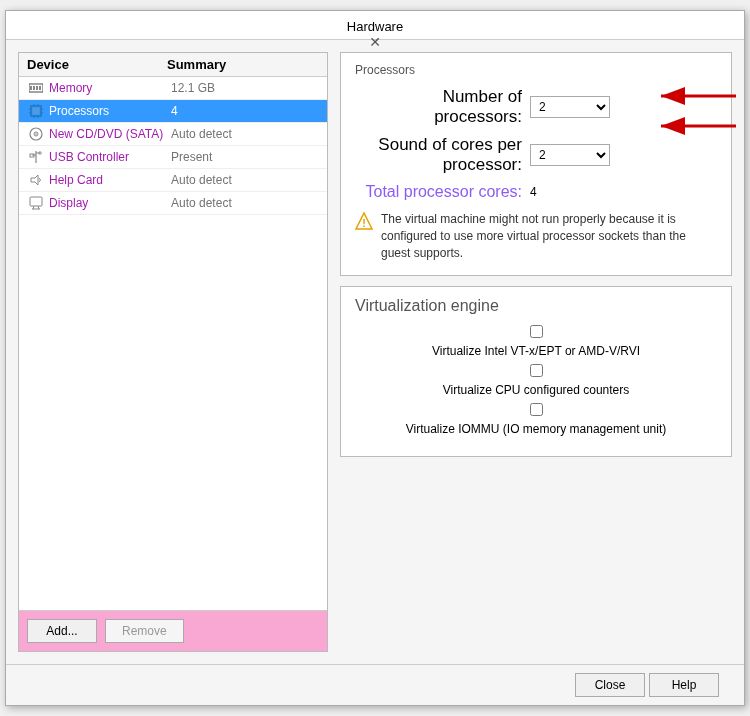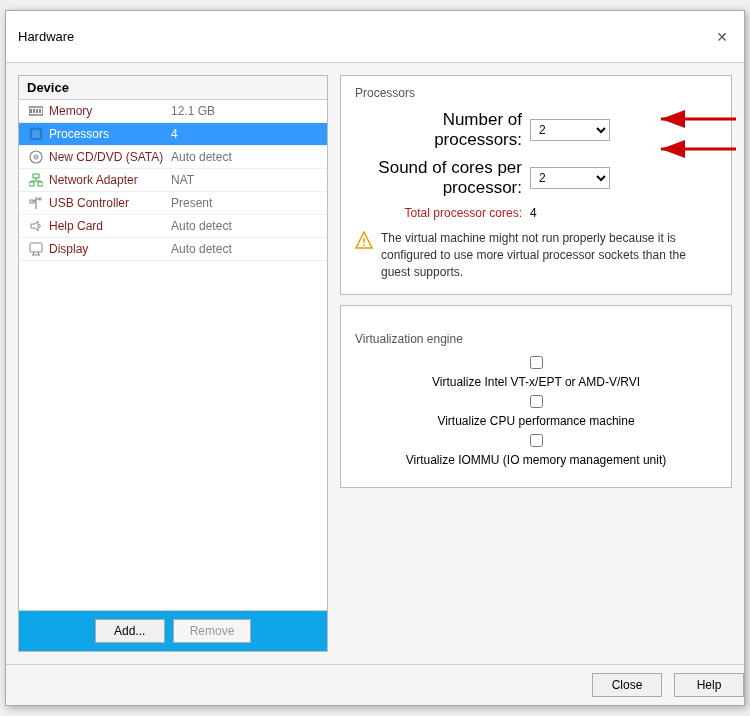--- a/index.html
+++ b/index.html
@@ -23,21 +23,22 @@
       display: flex;
       flex-direction: column;
     }
     .title-bar {
       background: #fff;
       padding: 8px 12px;
       display: flex;
       align-items: center;
       justify-content: space-between;
       border-bottom: 1px solid #ccc;
-      height: 52px;
+      height: 29px;
+      flex-direction: column;
     }
     .title-bar-title {
       font-size: 13px;
       font-weight: normal;
       color: #000;
     }
     .title-bar-close {
       width: 20px;
       height: 20px;
       cursor: pointer;
@@ -89,30 +90,29 @@
     .device-row.selected .device-summary { color: #fff; }
     .device-icon {
       width: 18px;
       height: 16px;
       margin-right: 4px;
       flex-shrink: 0;
       display: flex;
       align-items: center;
       justify-content: center;
     }
-    .device-name { width: 122px; font-size: 12px; color: #7f1d1d; }
+    .device-name { width: 122px; font-size: 12px; color: #a21caf; }
     .device-summary { flex: 1; font-size: 12px; color: #737373; }
     .device-row.selected .device-summary { color: #fff; }
     .left-buttons {
       display: flex;
-      justify-content: center;
       gap: 8px;
       padding: 8px;
       border-top: 1px solid #ccc;
-      background: #0ea5e9;
+      background: #f9a8d4;
     }
     .btn {
       padding: 4px 16px;
       font-size: 12px;
       border: 1px solid #aaa;
       background: #f0f0f0;
       cursor: pointer;
       min-width: 70px;
     }
     .btn:disabled { color: #999; cursor: default; background: #f5f5f5; }
@@ -160,66 +160,65 @@
       background: #fff;
       cursor: pointer;
       appearance: auto;
     }
     .total-row {
       display: flex;
       align-items: center;
       margin-bottom: 10px;
     }
     .total-label {
-      font-size: 12px;
+      font-size: 16px;
       width: 175px;
       text-align: right;
       padding-right: 8px;
-      color: #b91c1c;
+      color: #8b5cf6;
     }
     .total-value {
       font-size: 12px;
       color: #000;
     }
     .warning-box {
       display: flex;
       align-items: flex-start;
       gap: 8px;
       font-size: 12px;
       color: #333;
       line-height: 1.4;
     }
     .virt-section {
       border: 1px solid #bbb;
       background: #fff;
       padding: 10px 14px 14px 14px;
     }
     .virt-title {
-      font-size: 12px;
+      font-size: 16px;
       color: #555;
       margin-bottom: 10px;
-      margin-top: 16px;
     }
     .checkbox-row {
       display: flex;
       align-items: center;
       gap: 6px;
       margin-bottom: 6px;
       font-size: 12px;
       flex-direction: column;
     }
     .checkbox-row input[type="checkbox"] {
       width: 13px;
       height: 13px;
     }
     .dialog-footer {
       display: flex;
       justify-content: flex-end;
-      padding: 8px 0;
-      gap: 12px;
+      padding: 8px 25px;
+      gap: 4px;
       border-top: 1px solid #ccc;
       background: #f5f5f5;
     }
     .relative-container {
       position: relative;
     }
   </style>
 </head>
 <body>
 
@@ -230,20 +229,21 @@
     <button class="title-bar-close">✕</button>
   </div>
 
   <div class="dialog-body">
 
     <div class="left-panel">
       <div class="device-table">
 
         <div class="device-table-header">
           <span class="col-device">Device</span>
+          <span class="col-summary">Summary</span>
         </div>
 
         <div class="device-row">
           <div class="device-icon">
             <svg width="14" height="12" viewBox="0 0 14 12">
               <rect x="0" y="2" width="14" height="8" fill="none" stroke="#666" stroke-width="1.2"></rect>
               <rect x="1" y="4" width="2" height="4" fill="#888"></rect>
               <rect x="4" y="4" width="2" height="4" fill="#888"></rect>
               <rect x="7" y="4" width="2" height="4" fill="#888"></rect>
               <rect x="10" y="4" width="2" height="4" fill="#888"></rect>
@@ -277,35 +277,20 @@
               <circle cx="7" cy="7" r="2" fill="none" stroke="#888" stroke-width="1"></circle>
               <circle cx="7" cy="7" r="0.8" fill="#888"></circle>
             </svg>
           </div>
           <span class="device-name">New CD/DVD (SATA)</span>
           <span class="device-summary">Auto detect</span>
         </div>
         <div class="device-row">
           <div class="device-icon">
             <svg width="14" height="14" viewBox="0 0 14 14">
-              <rect x="4" y="1" width="6" height="4" fill="none" stroke="#44aa44" stroke-width="1"></rect>
-              <rect x="0" y="9" width="5" height="4" fill="none" stroke="#44aa44" stroke-width="1"></rect>
-              <rect x="9" y="9" width="5" height="4" fill="none" stroke="#44aa44" stroke-width="1"></rect>
-              <line x1="7" y1="5" x2="7" y2="8" stroke="#44aa44" stroke-width="1"></line>
-              <line x1="2.5" y1="8" x2="11.5" y2="8" stroke="#44aa44" stroke-width="1"></line>
-              <line x1="2.5" y1="8" x2="2.5" y2="9" stroke="#44aa44" stroke-width="1"></line>
-              <line x1="11.5" y1="8" x2="11.5" y2="9" stroke="#44aa44" stroke-width="1"></line>
-            </svg>
-          </div>
-          <span class="device-name">Network Adapter</span>
-          <span class="device-summary">NAT</span>
-        </div>
-        <div class="device-row">
-          <div class="device-icon">
-            <svg width="14" height="14" viewBox="0 0 14 14">
               <line x1="7" y1="1" x2="7" y2="13" stroke="#888" stroke-width="1.2"></line>
               <line x1="3" y1="5" x2="7" y2="5" stroke="#888" stroke-width="1"></line>
               <rect x="1" y="4" width="4" height="3" fill="none" stroke="#888" stroke-width="1"></rect>
               <line x1="11" y1="3" x2="7" y2="3" stroke="#888" stroke-width="1"></line>
               <circle cx="11" cy="3" r="1.2" fill="none" stroke="#888" stroke-width="1"></circle>
             </svg>
           </div>
           <span class="device-name">USB Controller</span>
           <span class="device-summary">Present</span>
         </div>
@@ -402,21 +387,21 @@
       </div>
 
       <div class="virt-section">
         <div class="virt-title">Virtualization engine</div>
         <div class="checkbox-row">
           <input type="checkbox" id="vt-x" style="">
           <label for="vt-x">Virtualize Intel VT-x/EPT or AMD-V/RVI</label>
         </div>
         <div class="checkbox-row">
           <input type="checkbox" id="perf-counters" style="">
-          <label for="perf-counters">Virtualize CPU performance machine</label>
+          <label for="perf-counters">Virtualize CPU configured counters</label>
         </div>
         <div class="checkbox-row">
           <input type="checkbox" id="iommu" style="">
           <label for="iommu">Virtualize IOMMU (IO memory management unit)</label>
         </div>
       </div>
     </div>
   </div>
 
   <div class="dialog-footer">

